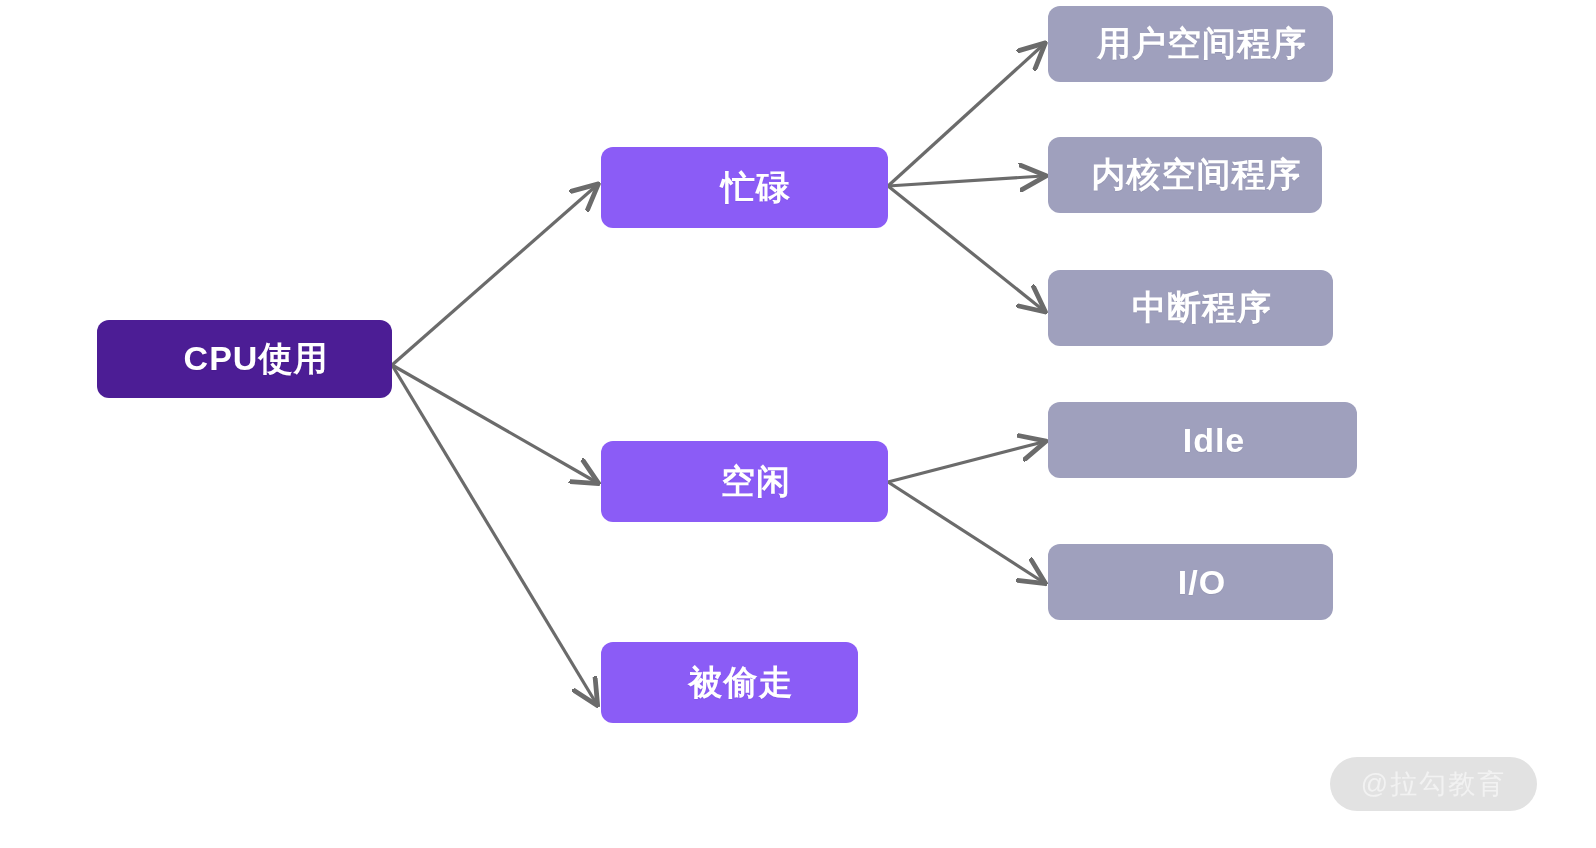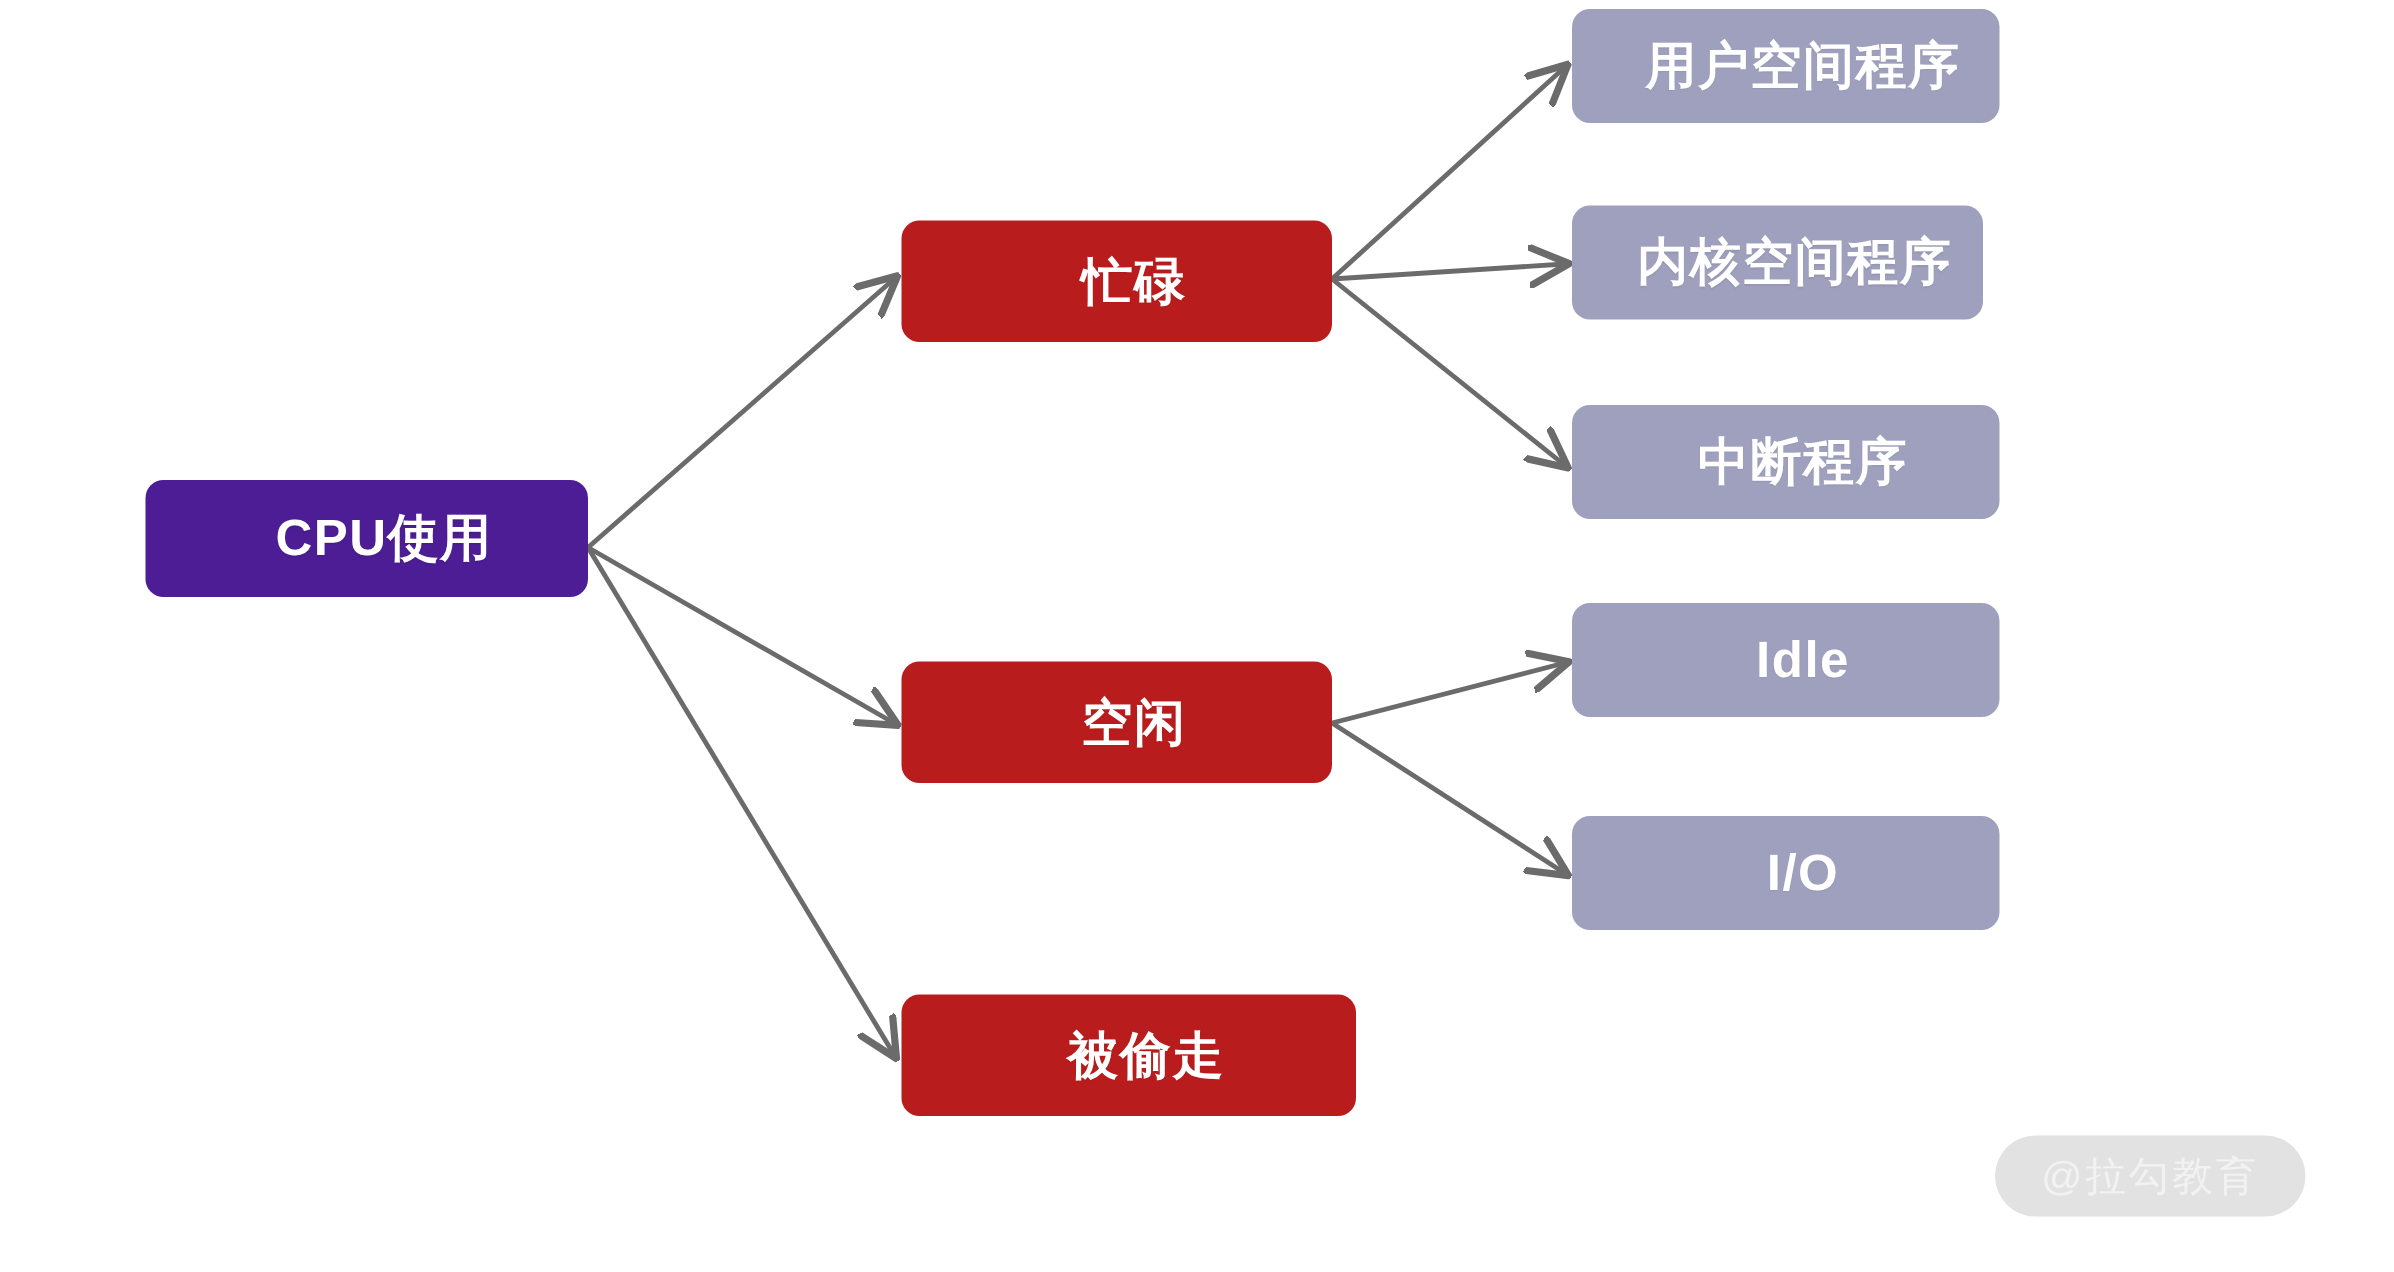--- a/index.html
+++ b/index.html
@@ -37,21 +37,21 @@
     letter-spacing: 1px;
     text-shadow: 0 1px 1px rgba(0,0,0,0.06);
     user-select: none;
     padding-left: 23px;
   }
   .node-root {
     background: #4c1d95;
     font-size: 34px;
   }
   .node-mid {
-    background: #b91c1c;
+    background: #8b5cf6;
     font-size: 34px;
   }
   .node-leaf {
     background: #9fa0bd;
     font-size: 34px;
   }
   .watermark {
     position: absolute;
     display: flex;
     align-items: center;
@@ -98,37 +98,37 @@
   </div>
 
   <div class="node node-mid" style="left:601px; top:147px; width:287px; height:81px;">
     <span>忙碌</span>
   </div>
 
   <div class="node node-mid" style="left:601px; top:441px; width:287px; height:81px;">
     <span>空闲</span>
   </div>
 
-  <div class="node node-mid" style="left:601px; top:663px; width:303px; height:81px;">
+  <div class="node node-mid" style="left:601px; top:642px; width:257px; height:81px;">
     <span>被偷走</span>
   </div>
 
   <div class="node node-leaf" style="left:1048px; top:6px; width:285px; height:76px;">
     <span>用户空间程序</span>
   </div>
 
   <div class="node node-leaf" style="left:1048px; top:137px; width:274px; height:76px;">
     <span>内核空间程序</span>
   </div>
 
   <div class="node node-leaf" style="left:1048px; top:270px; width:285px; height:76px;align-items:center;">
     <span>中断程序</span>
   </div>
 
-  <div class="node node-leaf" style="left:1048px; top:402px; width:285px; height:76px;">
+  <div class="node node-leaf" style="left:1048px; top:402px; width:309px; height:76px;">
     <span>Idle</span>
   </div>
 
   <div class="node node-leaf" style="left:1048px; top:544px; width:285px; height:76px;">
     <span>I/O</span>
   </div>
 
   <div class="watermark" style="left:1330px; top:757px; width:207px; height:54px;">
     <span>@拉勾教育</span>
   </div>

